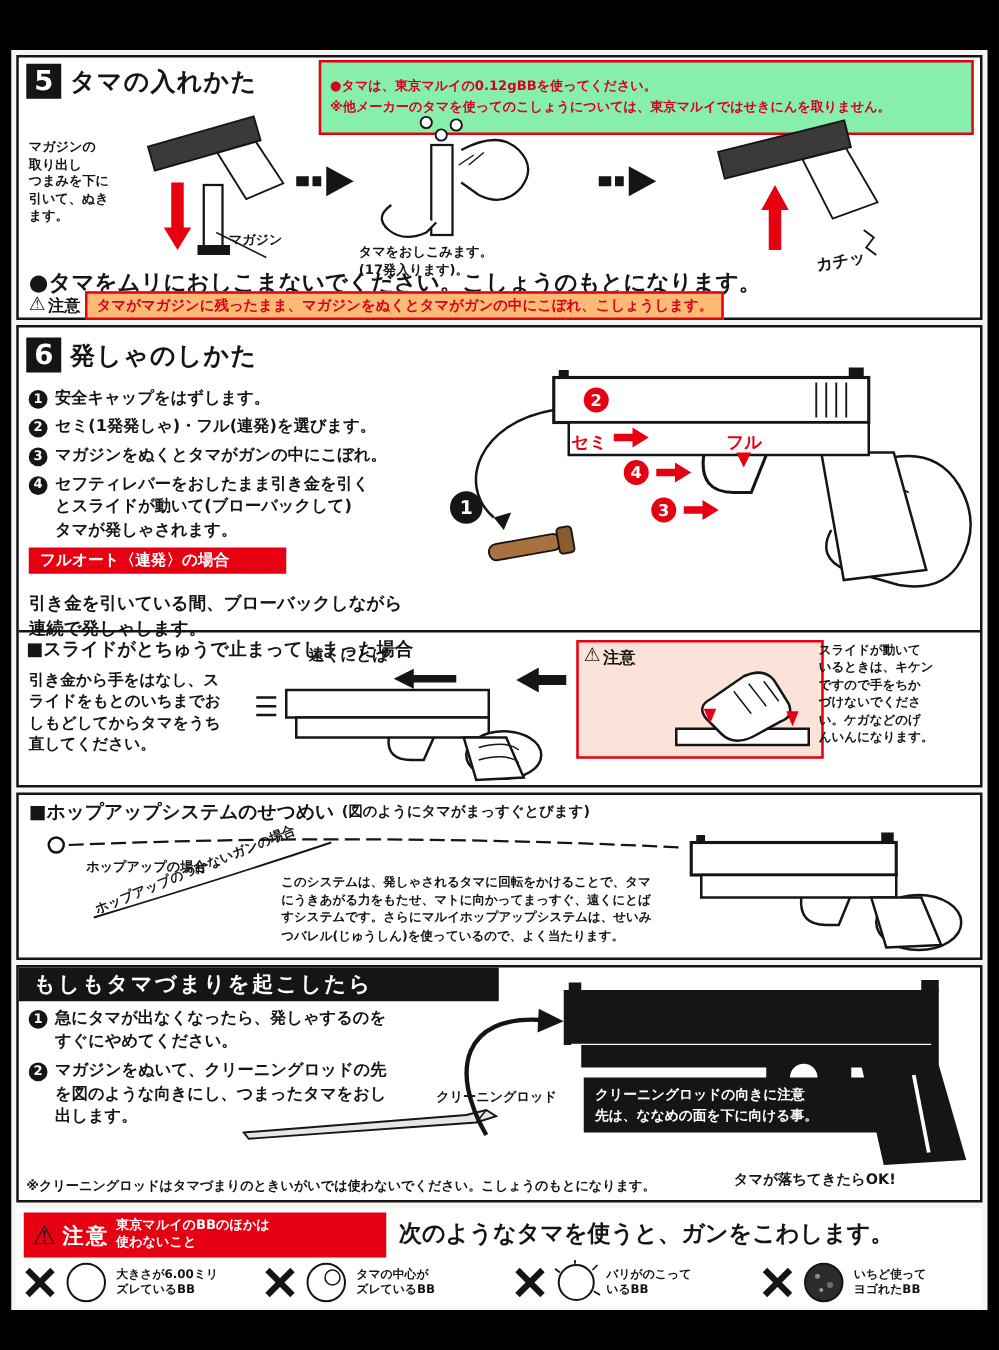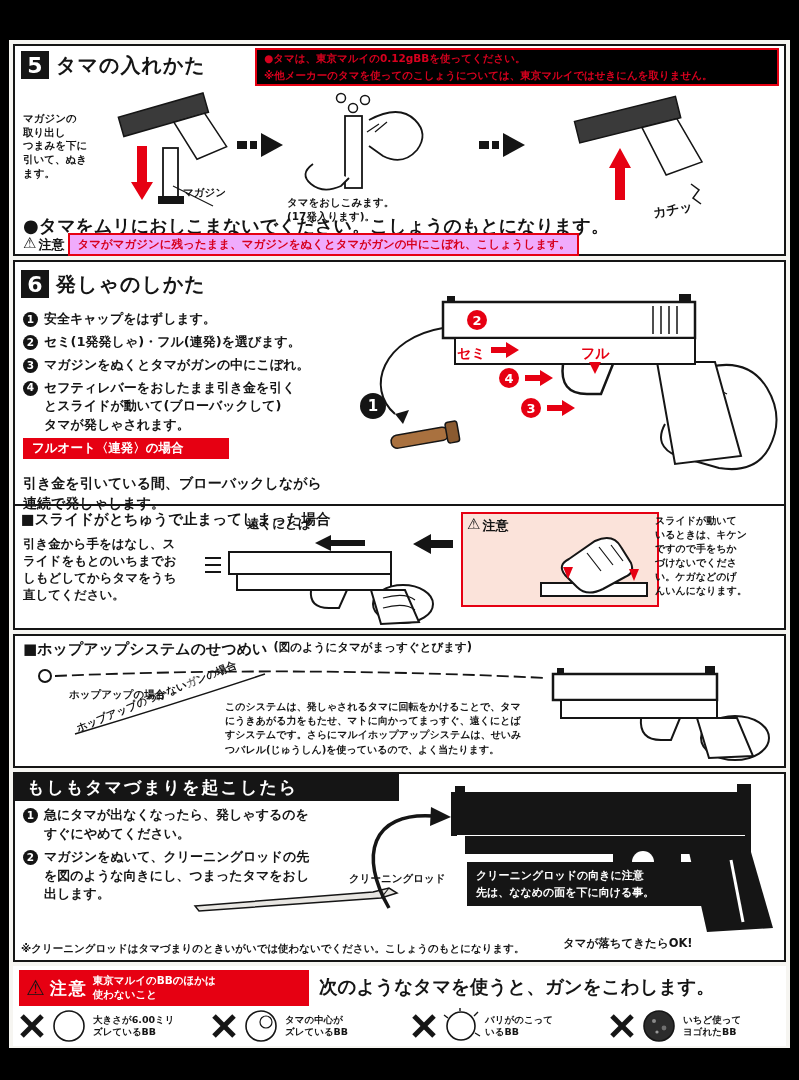--- a/index.html
+++ b/index.html
@@ -8,31 +8,31 @@
           font-family:"DejaVu Sans","Liberation Sans",sans-serif;color:#151515}
   .doc{position:absolute;left:9px;top:40px;width:781px;height:1008px;background:#f6f5f1}
   .sec{position:absolute;left:4px;width:773px;background:#fff;border:2px solid #151515}
   .abs{position:absolute}
   .pl{white-space:pre-line}
   .sec-head{position:absolute;display:flex;align-items:center}
   .numbadge{display:inline-flex;align-items:center;justify-content:center;width:28px;height:28px;
             background:#151515;color:#fff;font-size:22px;font-weight:bold}
   .sec-title{font-size:20px;font-weight:bold;margin-left:7px;letter-spacing:1px}
   .redbox{position:absolute;border:2px solid #e60012;color:#d7001e;font-weight:bold;
-          font-size:10.5px;line-height:1.6;padding:0 7px;background:#000000}
+          font-size:10.5px;line-height:1.6;padding:11px 7px;background:#86efac}
   .cap{position:absolute;font-size:10.5px;font-weight:bold;line-height:1.3}
   .step{display:flex;gap:6px;margin-bottom:4px;font-size:13px;font-weight:bold;line-height:1.45}
   .numcircle{flex:0 0 auto;display:inline-flex;align-items:center;justify-content:center;width:15px;height:15px;
              border-radius:50%;background:#151515;color:#fff;font-size:10.5px;font-weight:bold;margin-top:2px}
   .banner-red{position:absolute;background:#e60012;color:#fff;font-weight:bold;font-size:12.5px;padding:2px 9px}
   .banner-black{position:absolute;background:#151515;color:#fff;font-weight:bold;font-size:17px;
                 padding:2px 12px;letter-spacing:2px}
   .cbadge{display:inline-flex;align-items:flex-start;gap:2px;font-weight:bold;font-size:13px;margin-right:4px}
   .tri{font-size:15px;line-height:1}
-  .cbox{border:2px solid #e60012;background:#f0abfc;color:#d7001e;font-weight:bold;font-size:11.5px;padding:2px 7px}
+  .cbox{border:2px solid #e60012;background:#fdba74;color:#d7001e;font-weight:bold;font-size:11.5px;padding:2px 7px}
   .caution-box{position:absolute;border:2px solid #e60012;background:#fbe3da}
   .blackbox{position:absolute;background:#151515;color:#fff;font-weight:bold;font-size:11px;line-height:1.55;padding:5px 9px}
   .subtitle{font-weight:bold}
   .redtext{fill:#e60012;font-weight:bold}
   svg{overflow:visible}
   svg text{font-family:inherit}
   .warnsec{position:absolute;left:4px;top:926px;width:773px;height:80px;background:#fff}
   .warnred{position:absolute;background:#e60012;display:flex;align-items:center;gap:5px;padding:0 7px;color:#fff}
   .warn-tri{color:#151515;font-size:21px;line-height:1}
   .warn-chu{font-size:17px;font-weight:bold;letter-spacing:2px}
@@ -231,21 +231,21 @@
 
     <div class="abs pl" style="left:640px;top:252px;font-size:10px;font-weight:bold;line-height:1.4">スライドが動いて
 いるときは、キケン
 ですので手をちか
 づけないでくださ
 い。ケガなどのげ
 んいんになります。</div>
   </section>
 
   <section class="sec" style="top:594px;height:134px">
-    <div class="abs" style="left:8px;top:4px;display:flex;align-items:flex-start;gap:6px">
+    <div class="abs" style="left:8px;top:4px;display:flex;align-items:center;gap:6px">
       <span class="subtitle" style="font-size:15px">■ホップアップシステムのせつめい</span>
       <span class="subtitle" style="font-size:11.5px">(図のようにタマがまっすぐとびます)</span>
     </div>
 
     <svg class="abs" style="left:20px;top:24px" width="515" height="80" viewBox="0 0 515 80">
       <circle cx="10" cy="16" r="6" fill="#fff" stroke="#151515" stroke-width="2"></circle>
       <path d="M20,16 Q260,6 512,18" fill="none" stroke="#151515" stroke-width="1.8" stroke-dasharray="12 5"></path>
       <path d="M230,14 C170,34 100,56 40,74" fill="none" stroke="#151515" stroke-width="1.5"></path>
     </svg>
 
@@ -304,21 +304,21 @@
       <rect x="20" y="54" width="286" height="18" fill="#151515"></rect>
       <rect x="168" y="70" width="68" height="22" fill="#151515"></rect>
       <circle cx="198" cy="80" r="11" fill="#fff"></circle>
       <polygon points="244,70 306,70 328,146 262,150" fill="#151515"></polygon>
       <line x1="286" y1="78" x2="298" y2="140" stroke="#fff" stroke-width="3"></line>
     </svg>
 
     <div class="blackbox pl" style="left:452px;top:88px;width:238px">クリーニングロッドの向きに注意
 先は、ななめの面を下に向ける事。</div>
 
-    <div class="abs" style="left:548px;top:162px;font-size:11.5px;font-weight:bold">タマが落ちてきたらOK!</div>
+    <div class="abs" style="left:572px;top:162px;font-size:11.5px;font-weight:bold">タマが落ちてきたらOK!</div>
 
     <div class="abs" style="left:6px;top:168px;font-size:10.5px;font-weight:bold">※クリーニングロッドはタマづまりのときいがいでは使わないでください。こしょうのもとになります。</div>
   </section>
 
   <section class="warnsec">
     <div class="warnred" style="left:6px;top:4px;width:290px;height:36px">
       <span class="warn-tri">⚠</span>
       <span class="warn-chu">注意</span>
       <span class="warn-txt pl">東京マルイのBBのほかは
 使わないこと</span>

